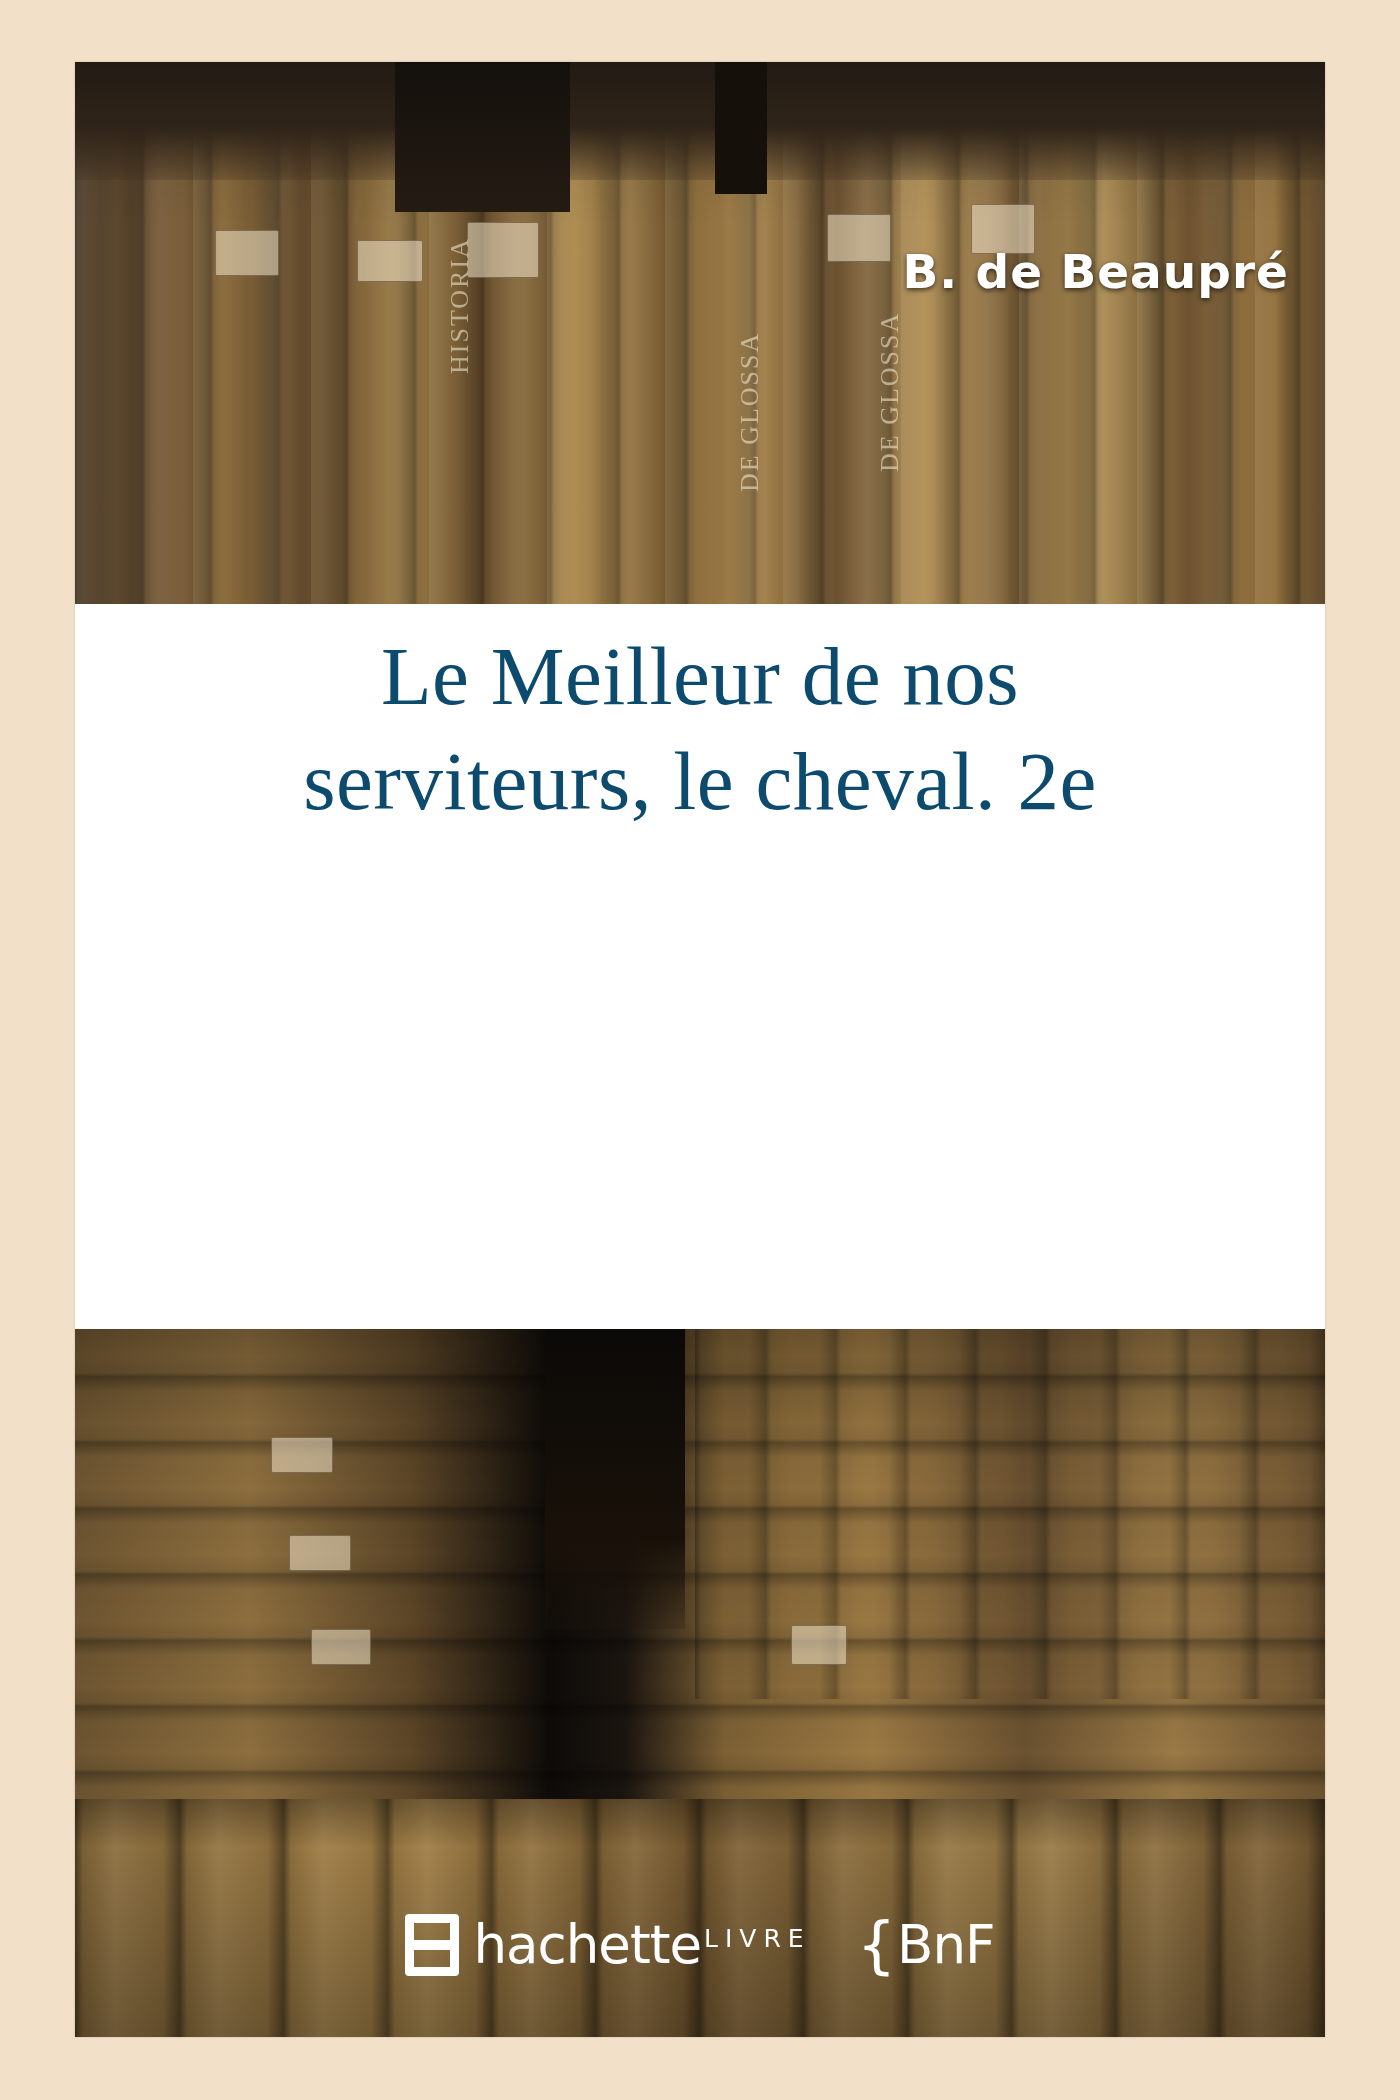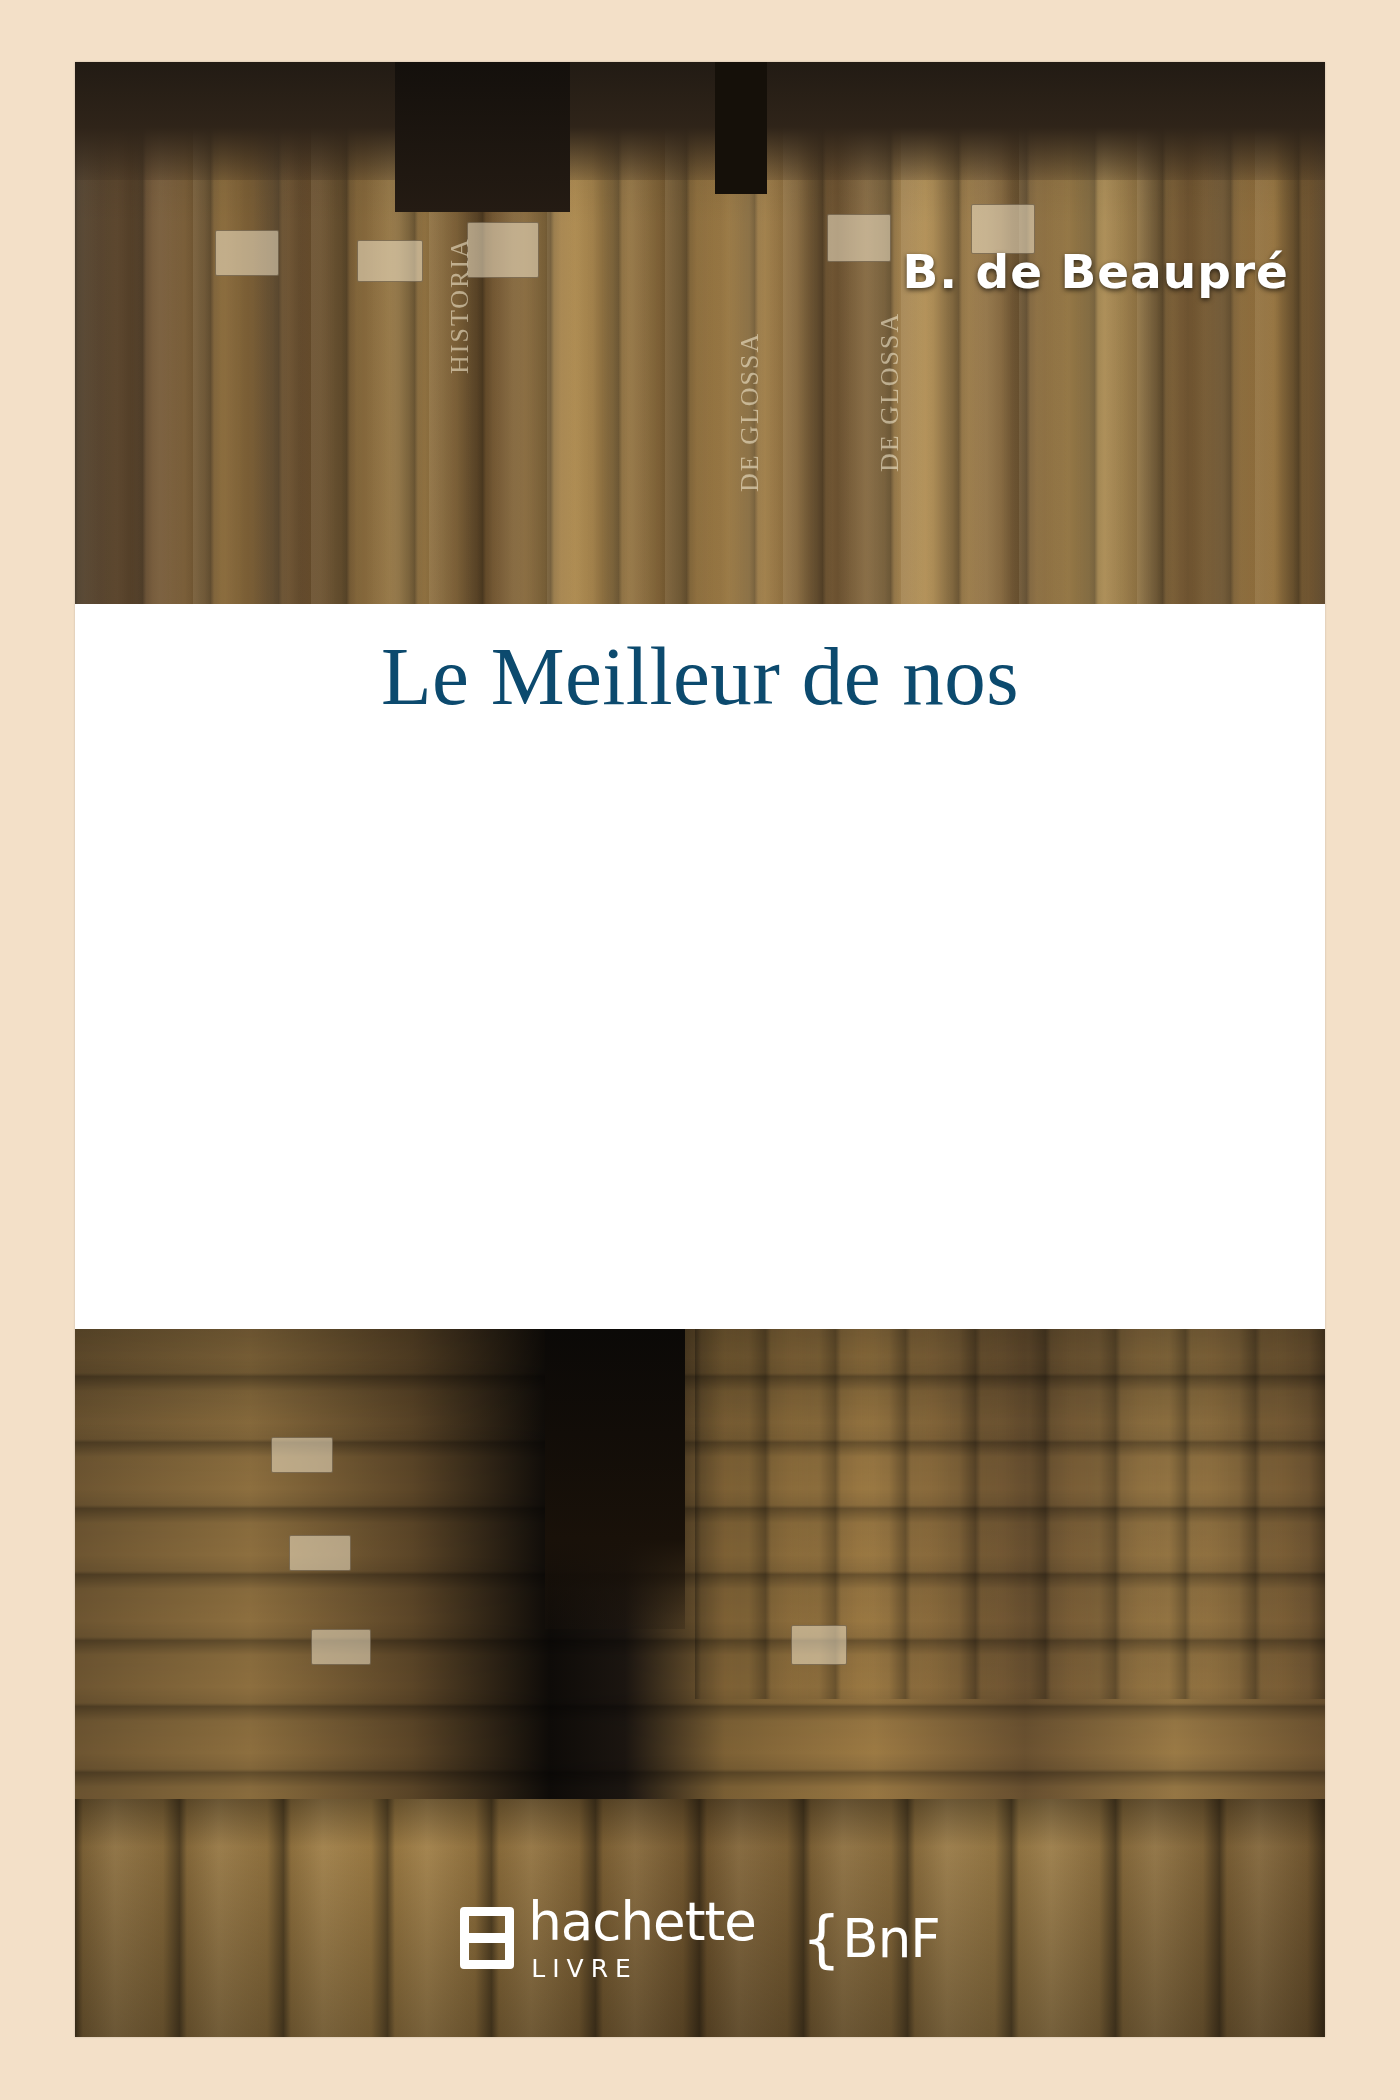--- a/index.html
+++ b/index.html
@@ -241,21 +241,21 @@
     position: absolute;
     left: -9px;
     top: 50%;
     margin-top: -5px;
     width: 54px;
     height: 10px;
     background: #ffffff;
   }
   .hachette .words {
     display: flex;
-    flex-direction: column;
+    flex-direction: row;
     line-height: 1;
   }
   .hachette .w1 {
     font-family: "DejaVu Sans", sans-serif;
     font-size: 53px;
     color: #ffffff;
     letter-spacing: -1px;
   }
   .hachette .w2 {
     font-family: "DejaVu Sans", sans-serif;
@@ -300,20 +300,21 @@
       <div class="vtext" style="left:370px; top:312px;">HISTORIA</div>
       <div class="vtext" style="left:660px; top:430px;">DE GLOSSA</div>
       <div class="vtext" style="left:800px; top:410px;">DE GLOSSA</div>
 
       <div class="author">B. de Beaupré</div>
     </div>
 
     <div class="title-area">
       <div class="title">
         <div>Le Meilleur de nos</div>
+        <div>serviteurs, le cheval. 2e</div>
       </div>
     </div>
 
     <div class="photo-bottom">
       <div class="hstack"></div>
       <div class="dark-gap"></div>
       <div class="hstack-right"></div>
 
       <div class="label-tag" style="left:196px; top:108px; width:60px; height:34px;"></div>
       <div class="label-tag" style="left:214px; top:206px; width:60px; height:34px;"></div>

